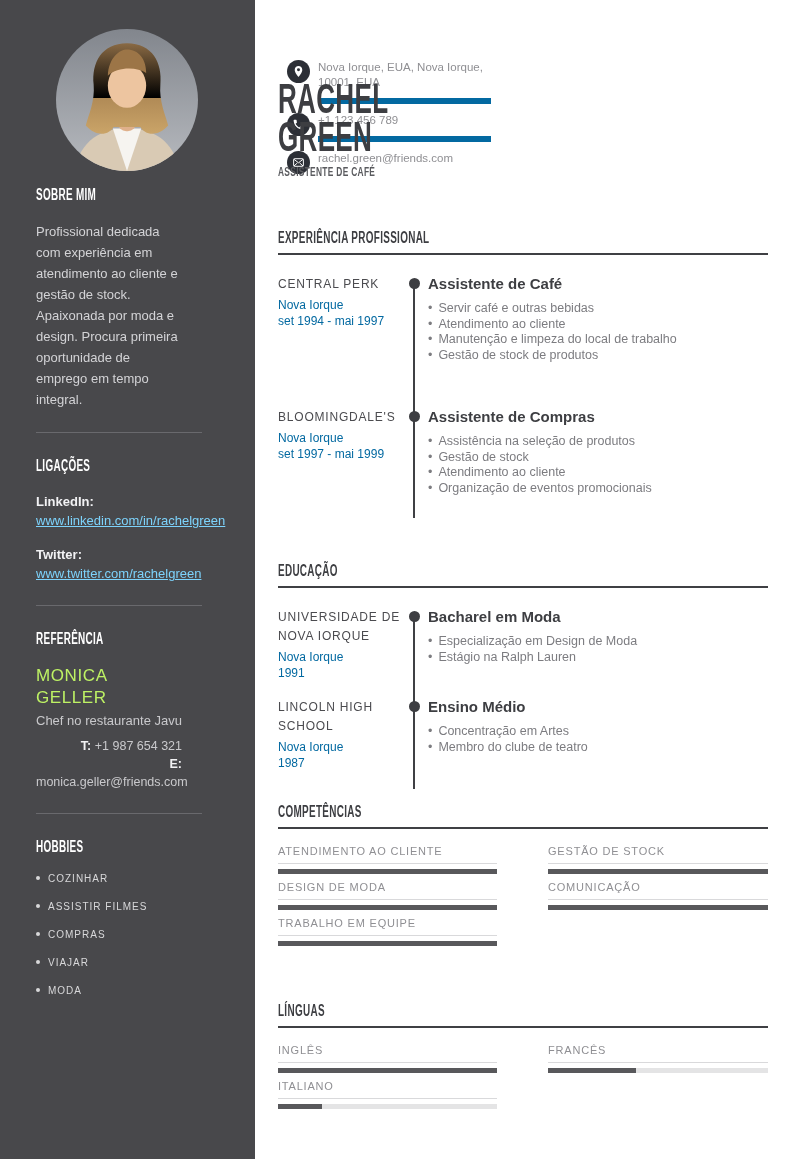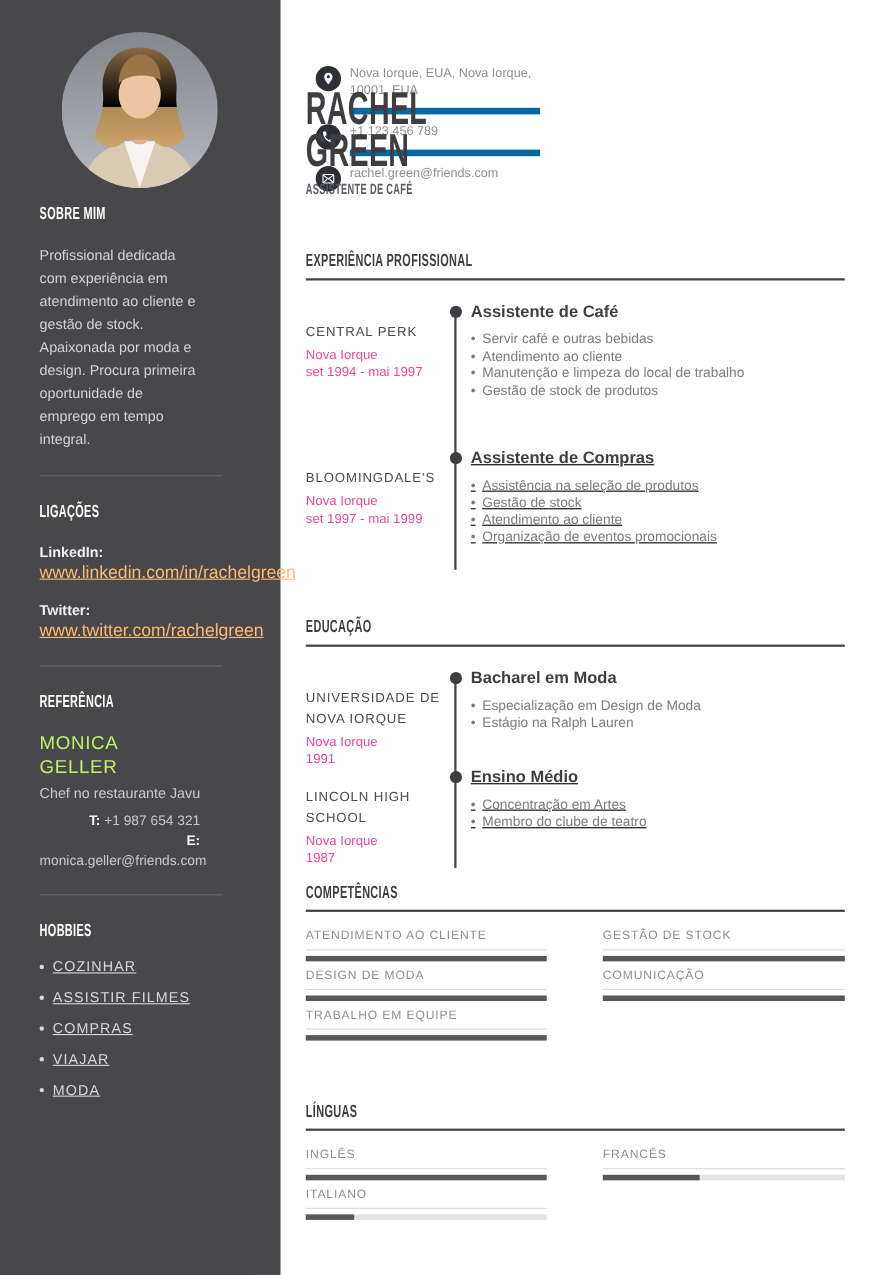--- a/index.html
+++ b/index.html
@@ -13,27 +13,27 @@
   
   .sidebar { position:absolute; left:0; top:0; width:255px; height:1159px; background:#48484b; color:#d3d3d6; }
   .avatar { position:absolute; left:56px; top:29px; width:142px; height:142px; border-radius:50%; overflow:hidden; }
   .sb-content { position:absolute; left:0; top:186px; width:202px; }
   .sb-block { padding:0 20px 0 36px; }
   .sb-head { color:#ffffff; font-size:16px; line-height:17px; margin-bottom:18px; }
   .sb-about-text { font-size:13px; line-height:21px; color:#d3d3d6; }
   .sb-divider { border:none; border-top:1px solid #69696d; margin:22px 0 24px 36px; }
   .sb-link-group { margin-bottom:15px; }
   .sb-link-label { color:#f2f2f4; font-weight:bold; font-size:13px; line-height:19px; }
-  .sb-link a { color:#fdba74; font-size:16px; line-height:19px; text-decoration:underline; }
+  .sb-link a { color:#7dd3fc; font-size:13px; line-height:19px; text-decoration:underline; }
   .ref-name { color:#bef264; font-size:17px; letter-spacing:0.6px; line-height:22px; margin-bottom:3px; font-weight:normal; }
   .ref-role { font-size:13px; color:#c9c9cc; line-height:18px; margin-bottom:7px; }
   .ref-row { font-size:12.5px; color:#c9c9cc; line-height:18px;text-align:right; }
   .ref-row b { color:#f2f2f4; }
   .hobby-list { list-style:none; margin-top:4px; }
-  .hobby-list li { font-size:13px; letter-spacing:1px; color:#d8d8da; margin-bottom:16px; line-height:12px;text-decoration:underline; }
+  .hobby-list li { font-size:10px; letter-spacing:1px; color:#d8d8da; margin-bottom:16px; line-height:12px; }
   .hobby-list li .dot { display:inline-block; width:4px; height:4px; border-radius:50%; background:#d8d8da; margin-right:8px; vertical-align:2px; }
 
   
   .main { position:absolute; left:278px; top:0; width:490px; }
   .name-block { padding-top:80px;text-decoration:underline; }
   .name-line { font-size:42px; line-height:38px; color:#3d3e42; letter-spacing:1px; }
   .job-title { margin-top:8px; font-size:13.5px; color:#5a5b5f; letter-spacing:1px; }
 
   .contact { position:absolute; left:287px; top:60px; width:204px; }
   .c-row { display:flex; align-items:flex-start; margin-bottom:9px; }
@@ -48,25 +48,25 @@
   .sec-edu { margin-top:67px; }
   .sec-skill { margin-top:49px; }
   .sec-lang { margin-top:57px; }
 
   .entries { position:relative; margin-top:20px; }
   .t-line { position:absolute; left:135px; top:8px; width:2px; background:#3f4044; }
   .entries.exp .t-line { height:235px; }
   .entries.edu .t-line { height:173px; }
   .entry { position:relative; padding-left:150px; margin-bottom:45px; }
   .entries.edu .entry { margin-bottom:33px; }
-  .entry:last-child { margin-bottom:0;text-decoration:underline; }
+  .entry:last-child { margin-bottom:0; }
   .e-dot { position:absolute; left:130.5px; top:3px; width:11px; height:11px; border-radius:50%; background:#3d3e42; }
-  .e-left { position:absolute; left:0; top:17px; width:132px; }
+  .e-left { position:absolute; left:0; top:0; width:132px; }
   .e-org { font-size:12px; letter-spacing:0.8px; color:#4b4b4f; line-height:19px; }
-  .e-loc, .e-dates { font-size:12px; color:#ec4899; line-height:16px; }
+  .e-loc, .e-dates { font-size:12px; color:#0369a1; line-height:16px; }
   .e-loc { margin-top:3px; }
   .e-role { font-size:15px; font-weight:bold; color:#3d3e42; line-height:18px; }
   .e-bullets { list-style:none; margin-top:8px; }
   .e-bullets li { font-size:12.5px; color:#7c7c80; line-height:15.5px; }
   .e-bullets li::before { content:"•"; margin-right:6px; color:#7c7c80; }
 
   .grid2 { display:grid; grid-template-columns:219px 220px; column-gap:51px; row-gap:7px; margin-top:16px; }
   .meter-label { font-size:11px; letter-spacing:0.8px; color:#8f8f93; line-height:13px; }
   .meter-rule { border:none; border-top:1px solid #d9d9db; margin-top:5px; }
   .meter-track { margin-top:5px; height:5px; background:#e4e4e5; }

